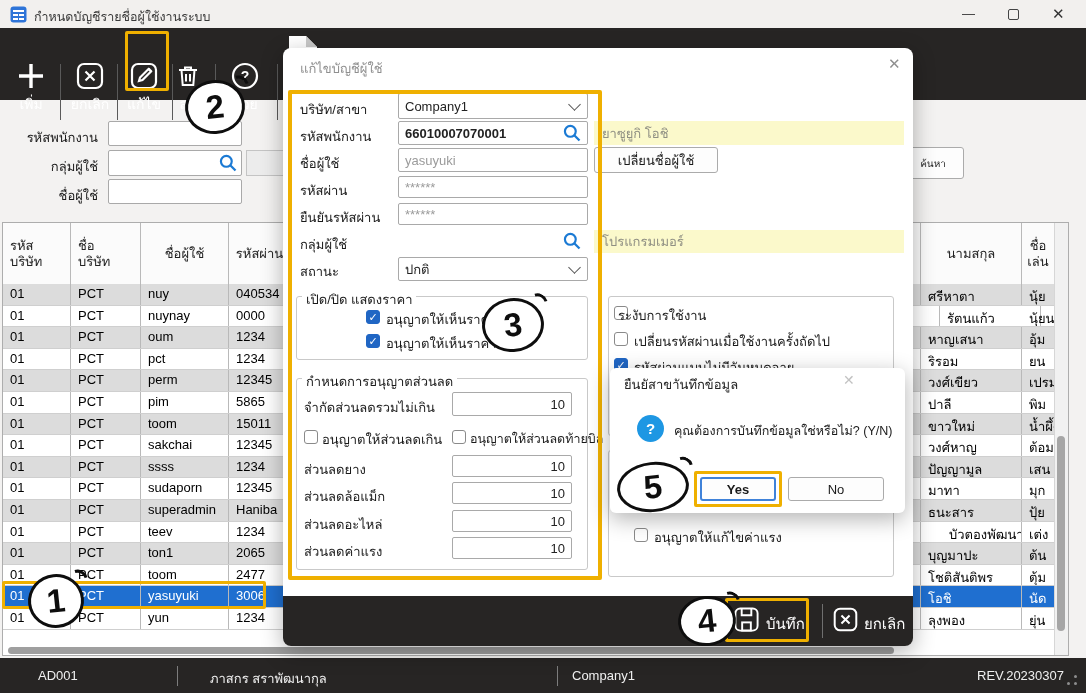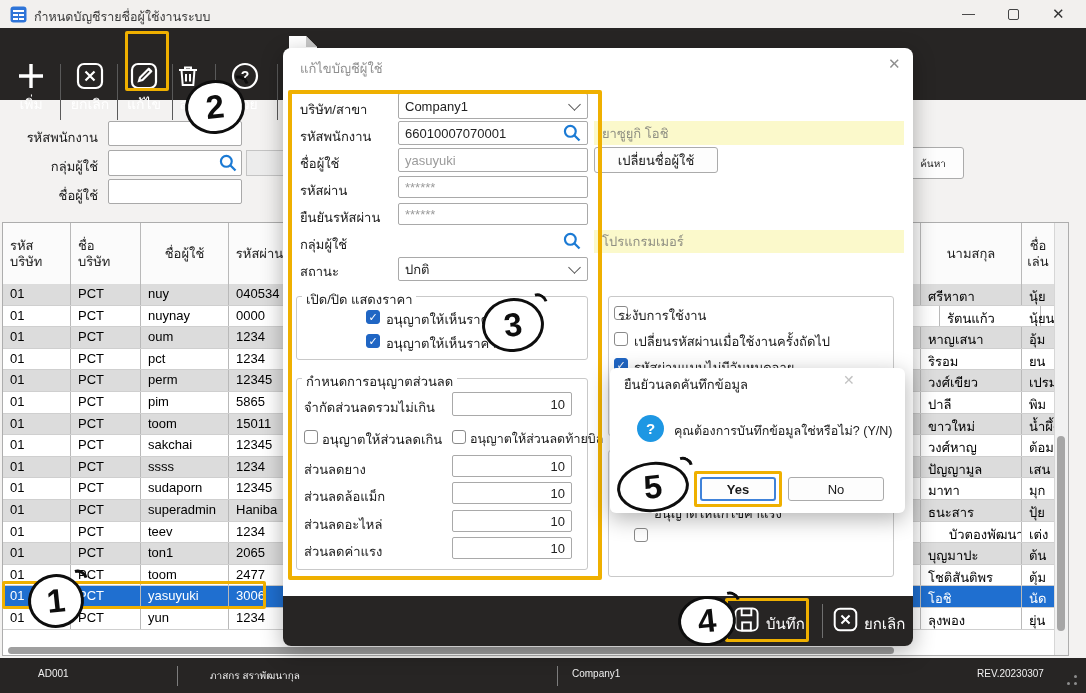--- a/index.html
+++ b/index.html
@@ -53,21 +53,21 @@
   .dfooter{background:#272524;border-radius:0 0 8px 8px;}
   .flabel{color:#fff;font-size:15px;white-space:nowrap;}
   
   .ybox{border:3px solid #efb000;border-radius:2px;}
   .ann{border:3.5px solid #0e0e0e;border-radius:50%;background:#fff;display:flex;align-items:center;justify-content:center;
        font-size:33px;font-weight:bold;color:#0e0e0e;transform:rotate(-6deg);z-index:30;}
   .ann::after{content:"";position:absolute;right:-9px;top:-5px;width:15px;height:15px;border:3.5px solid transparent;
        border-top-color:#0e0e0e;border-radius:50%;transform:rotate(35deg);}
   
   .statusbar{left:0;top:658px;width:1086px;height:35px;background:#272524;color:#fff;}
-  .stext{position:absolute;top:10px;font-size:10px;color:#f0f0f0;white-space:nowrap;}
+  .stext{position:absolute;top:10px;font-size:13px;color:#f0f0f0;white-space:nowrap;}
   .ssep{position:absolute;top:8px;width:1px;height:20px;background:#7d7d7d;}
   .grip i{position:absolute;width:3px;height:3px;background:#8d8d8d;border-radius:50%;}
 </style>
 </head>
 <body>
 
 <div id="app">
 
   <div class="abs titlebar">
     <svg class="abs" style="left:10px;top:6px" width="17" height="17">
@@ -308,21 +308,21 @@
 
   <div class="abs ybox" style="left:288px;top:90px;width:314px;height:490px;border-width:4px;z-index:12"></div>
 
   <div class="abs lbl" style="left:300px;top:99px;z-index:11">บริษัท/สาขา</div>
   <div class="abs inp" style="left:398px;top:93px;width:190px;height:26px;z-index:11">
     <span>Company1</span>
     <i class="chev"></i>
   </div>
 
   <div class="abs lbl" style="left:300px;top:126px;z-index:11">รหัสพนักงาน</div>
-  <div class="abs inp" style="left:398px;top:121px;width:190px;height:24px;font-weight:normal;z-index:11">66010007070001</div>
+  <div class="abs inp" style="left:398px;top:121px;width:190px;height:24px;font-weight:bold;z-index:11">66010007070001</div>
   <svg class="abs" style="left:562px;top:123px;z-index:11" width="20" height="20" viewBox="0 0 24 24">
     <circle cx="10" cy="10" r="6.5" fill="none" stroke="#1b7ad4" stroke-width="2.6"></circle>
       <path d="M15 15l6 6" stroke="#1b7ad4" stroke-width="2.8"></path>
     </svg>
   <div class="abs hintf" style="left:594px;top:121px;width:310px;height:24px;z-index:11">ยาซูยูกิ  โอชิ</div>
 
   <div class="abs lbl" style="left:300px;top:153px;z-index:11">ชื่อผู้ใช้</div>
   <div class="abs inp dis" style="left:398px;top:148px;width:190px;height:24px;z-index:11">yasuyuki</div>
   <div class="abs btn" style="left:594px;top:147px;width:124px;height:26px;z-index:11">เปลี่ยนชื่อผู้ใช้</div>
 
@@ -373,39 +373,39 @@
   <div class="abs fset" style="left:608px;top:296px;width:286px;height:140px;z-index:11"></div>
   <div class="abs cb" style="left:614px;top:306px;z-index:11"></div>
   <div class="abs lbl" style="left:618px;top:305px;z-index:11">ระงับการใช้งาน</div>
   <div class="abs cb" style="left:614px;top:332px;z-index:11"></div>
   <div class="abs lbl" style="left:634px;top:331px;z-index:11">เปลี่ยนรหัสผ่านเมื่อใช้งานครั้งถัดไป</div>
   <div class="abs cb checked" style="left:614px;top:358px;z-index:11"></div>
   <div class="abs lbl" style="left:634px;top:357px;z-index:11">รหัสผ่านแบบไม่มีวันหมดอายุ</div>
 
   <div class="abs fset" style="left:608px;top:450px;width:286px;height:127px;z-index:11"></div>
   <div class="abs cb" style="left:634px;top:528px;z-index:11"></div>
-  <div class="abs lbl" style="left:654px;top:503px;z-index:11">อนุญาตให้แก้ไขค่าแรง</div>
+  <div class="abs lbl" style="left:654px;top:527px;z-index:11">อนุญาตให้แก้ไขค่าแรง</div>
 
   <div class="abs dfooter" style="left:283px;top:596px;width:630px;height:50px;z-index:11"></div>
   <svg class="abs" style="left:733px;top:606px;z-index:12" width="27" height="27" viewBox="0 0 28 28" fill="none" stroke="#fff" stroke-width="2">
     <rect x="2.5" y="2.5" width="23" height="23" rx="5"></rect>
       <path d="M9 3v6.5h10V3"></path>
       <rect x="9.5" y="17" width="9" height="8.5"></rect>
     </svg>
   <div class="abs flabel" style="left:766px;top:612px;z-index:12">บันทึก</div>
   <div class="abs ybox" style="left:725px;top:598px;width:84px;height:44px;z-index:13"></div>
   <div class="abs" style="left:822px;top:604px;width:1px;height:34px;background:#6f6f6f;z-index:12"></div>
   <svg class="abs" style="left:832px;top:606px;z-index:12" width="27" height="27" viewBox="0 0 30 30" fill="none" stroke="#fff" stroke-width="2.2">
     <rect x="3" y="3" width="24" height="24" rx="6"></rect>
       <path d="M10.5 10.5l9 9M19.5 10.5l-9 9"></path>
     </svg>
   <div class="abs flabel" style="left:864px;top:612px;z-index:12">ยกเลิก</div>
 
   <div class="abs dlg" style="left:610px;top:368px;width:295px;height:145px;border-radius:6px;z-index:20"></div>
-  <div class="abs" style="left:624px;top:374px;font-size:13px;color:#222;z-index:21">ยืนยัวนลดคันทึกข้อมูล</div>
+  <div class="abs" style="left:624px;top:374px;font-size:13px;color:#222;z-index:21">ยืนยัสาขาันทึกข้อมูล</div>
   <div class="abs" style="left:843px;top:372px;font-size:14px;color:#c2c2c2;z-index:21">✕</div>
   <div class="abs" style="left:637px;top:415px;width:27px;height:27px;border-radius:50%;background:#1e97e3;color:#fff;display:flex;align-items:center;justify-content:center;font-weight:bold;font-size:15px;z-index:21">?</div>
   <div class="abs" style="left:674px;top:421px;font-size:12.5px;color:#1a1a1a;white-space:nowrap;z-index:21">คุณต้องการบันทึกข้อมูลใช่หรือไม่? (Y/N)</div>
   <div class="abs btn" style="left:700px;top:477px;width:76px;height:24px;border:2px solid #3f82d9;font-weight:bold;z-index:21">Yes</div>
   <div class="abs btn" style="left:788px;top:477px;width:96px;height:24px;z-index:21">No</div>
   <div class="abs ybox" style="left:694px;top:471px;width:88px;height:36px;z-index:22"></div>
 
   <div class="abs ybox" style="left:125px;top:31px;width:44px;height:60px;z-index:6"></div>
   <div class="abs ybox" style="left:2px;top:581px;width:264px;height:28px;z-index:6"></div>
 

